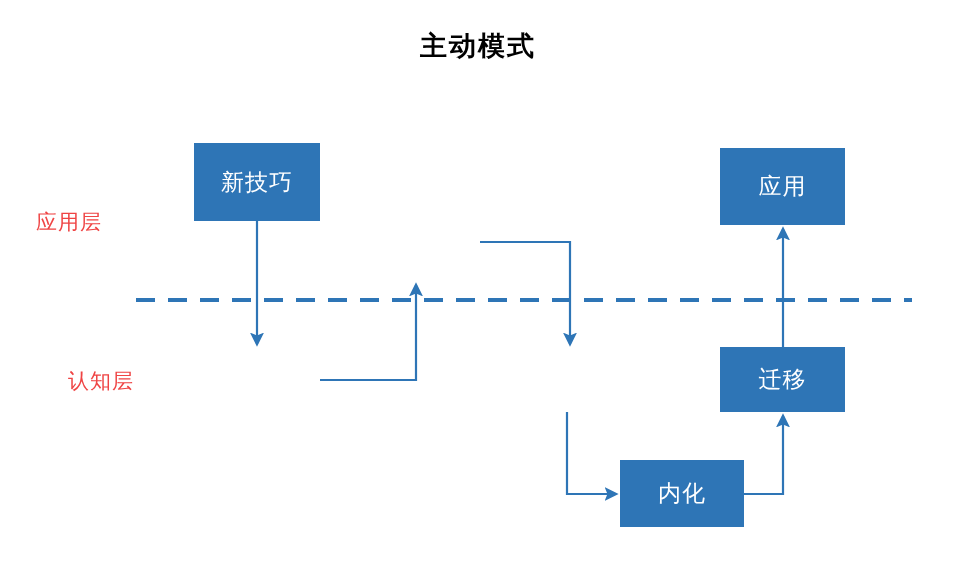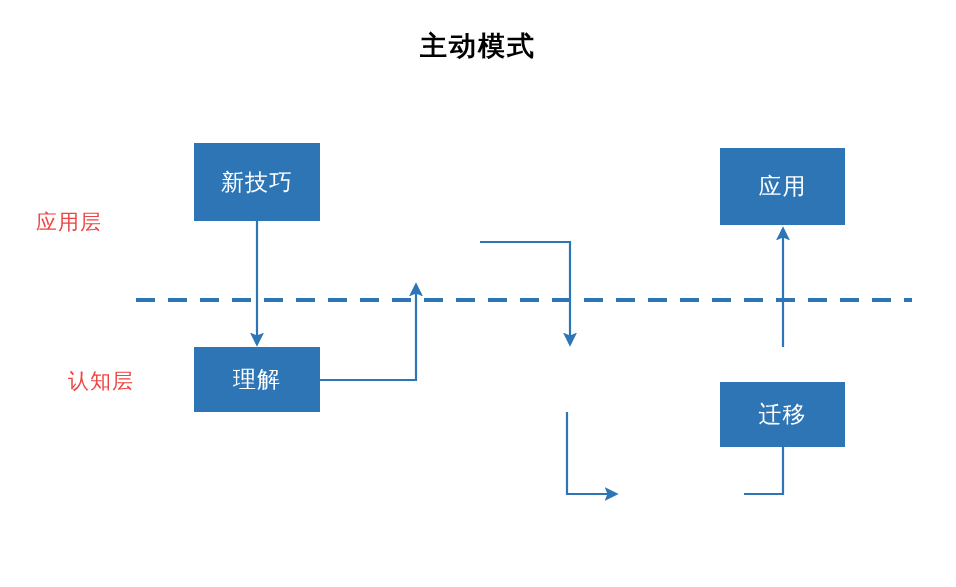--- a/index.html
+++ b/index.html
@@ -97,23 +97,23 @@
 
   <div class="node-box" id="node-new-skill" style="left:194px; top:143px; width:126px; height:78px;">
     <span>新技巧</span>
   </div>
 
 
   <div class="node-box" id="node-application" style="left:720px; top:148px; width:125px; height:77px;">
     <span>应用</span>
   </div>
 
-  <div class="node-box" id="node-understand" style="left:194px; top:347px; width:126px; height:65px;">
-    <span>理解</span>
-  </div>
 
 
-  <div class="node-box" id="node-transfer" style="left:720px; top:347px; width:125px; height:65px;margin-top:35px;">
+  <div class="node-box" id="node-transfer" style="left:720px; top:347px; width:125px; height:65px;">
     <span>迁移</span>
   </div>
 
+  <div class="node-box" id="node-internalize" style="left:620px; top:460px; width:124px; height:67px;">
+    <span>内化</span>
+  </div>
 
 </div>
 
 </body></html>

